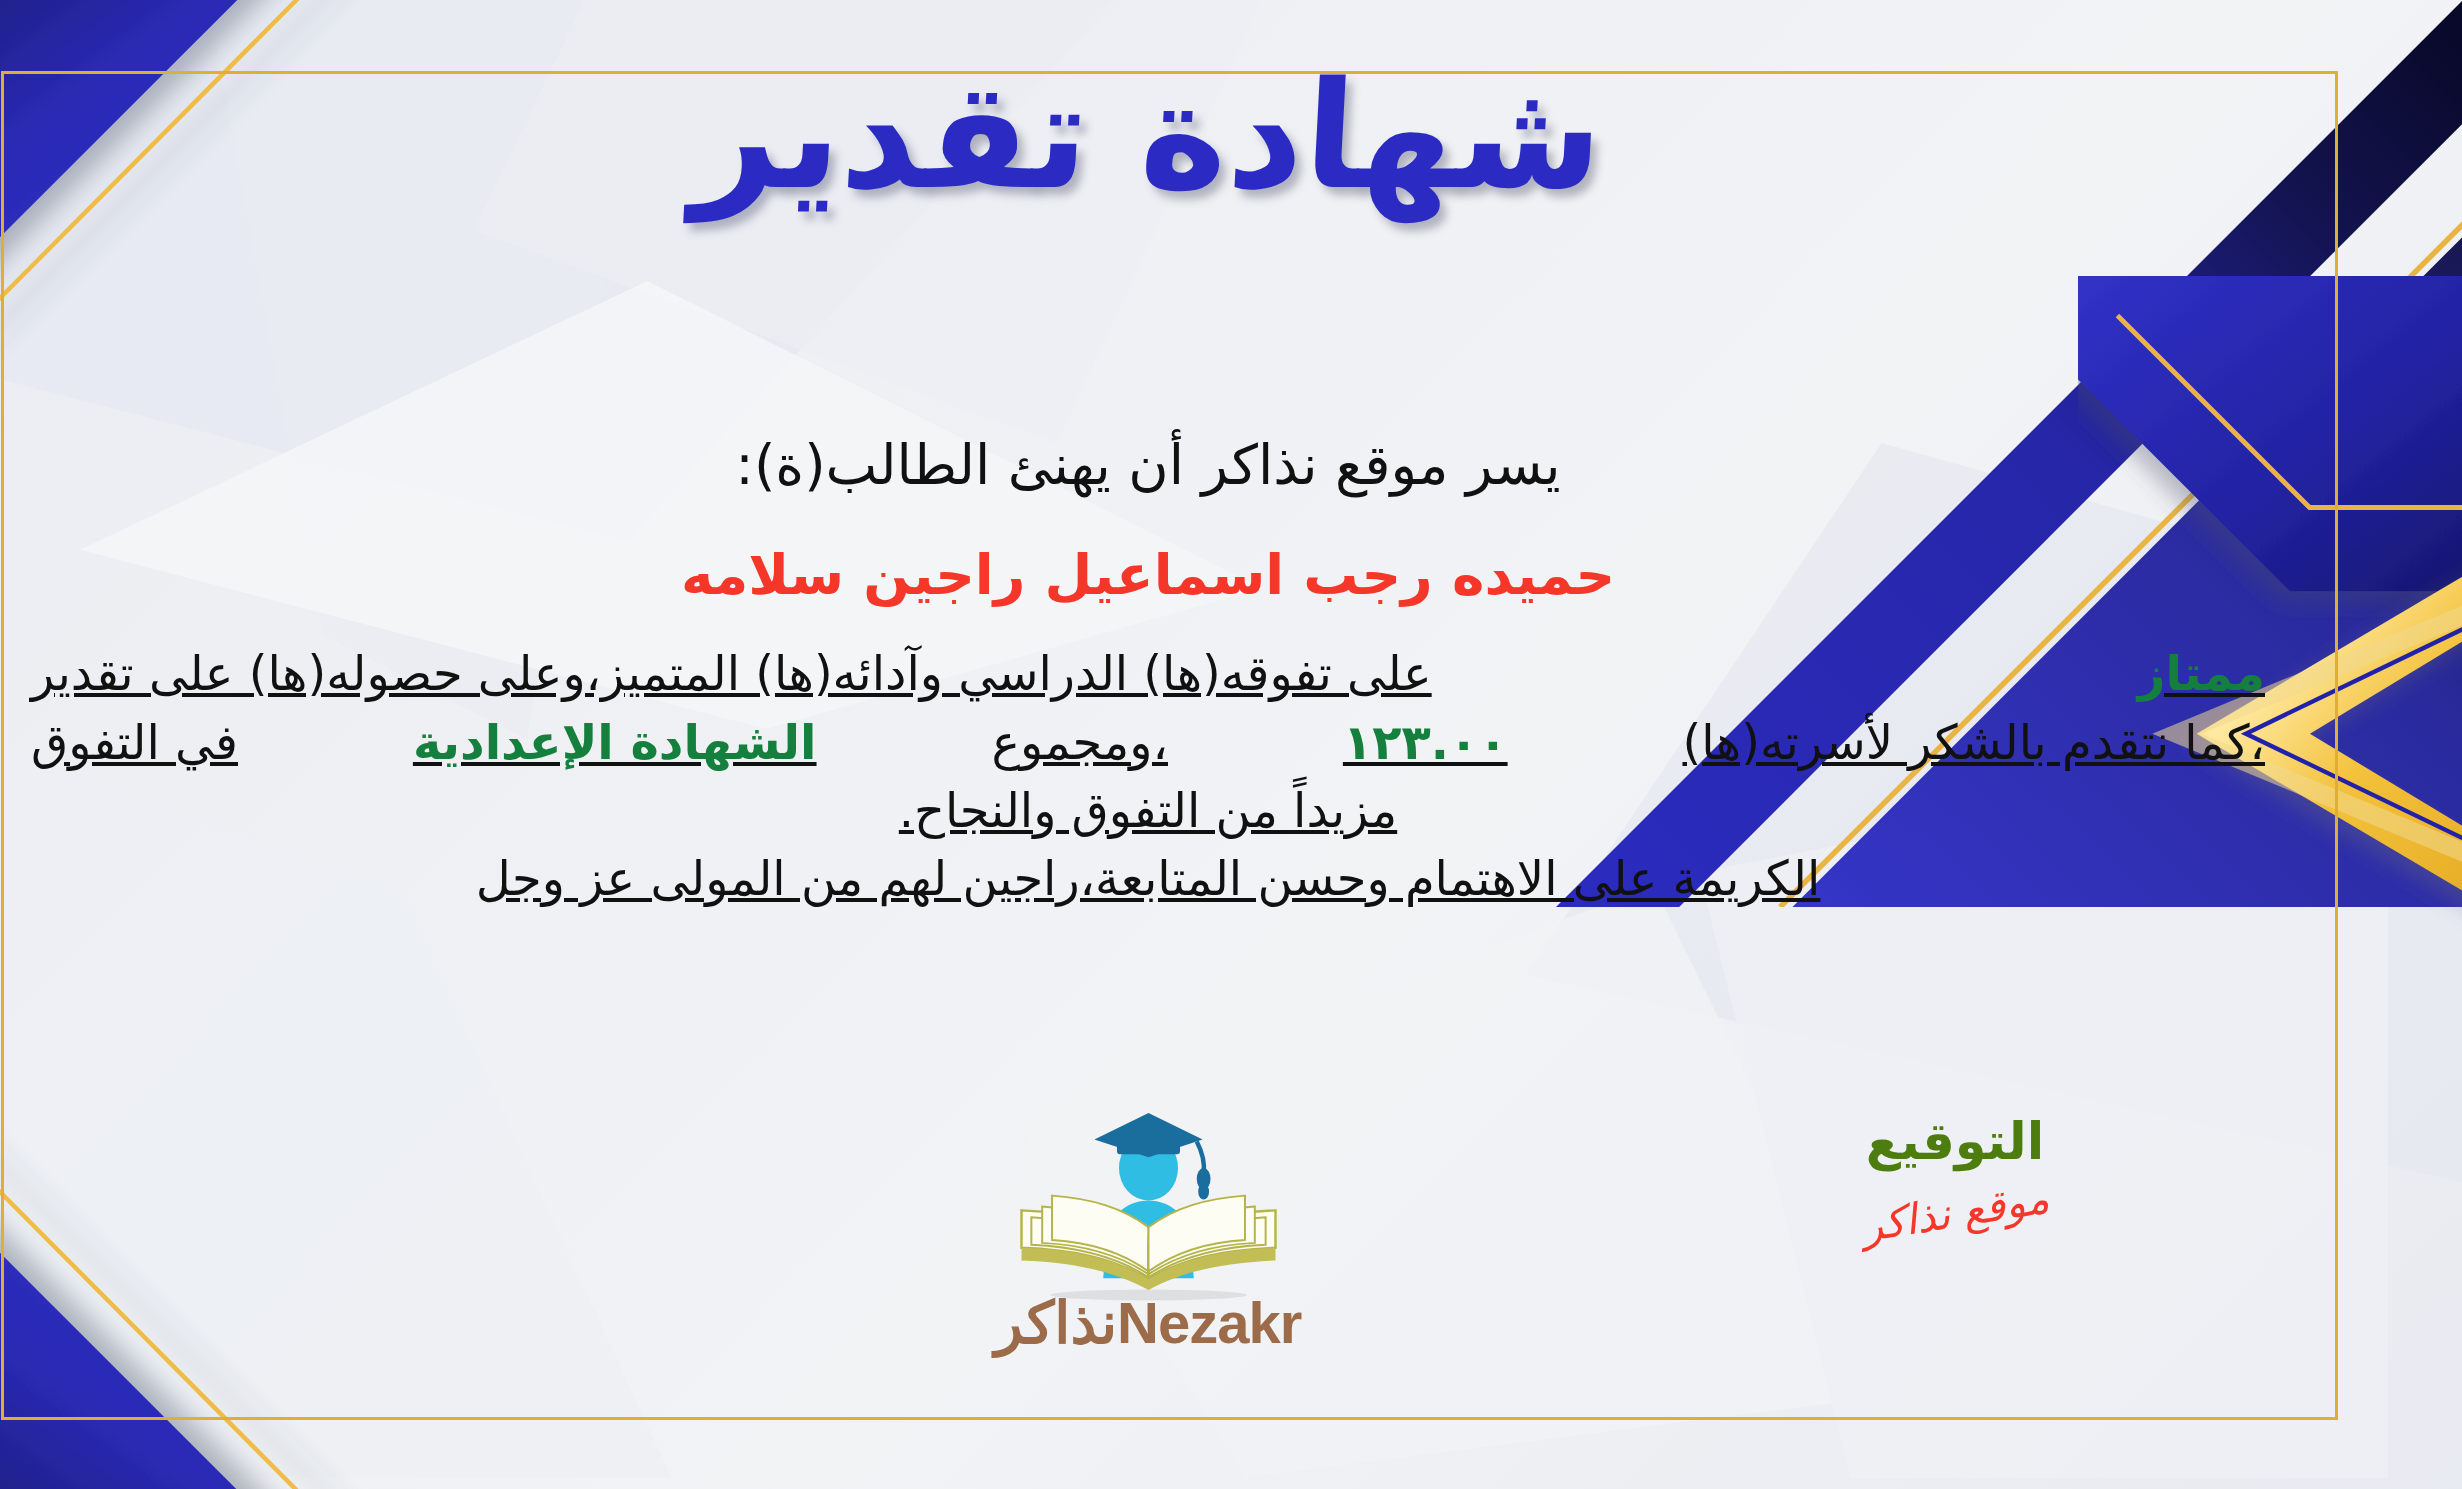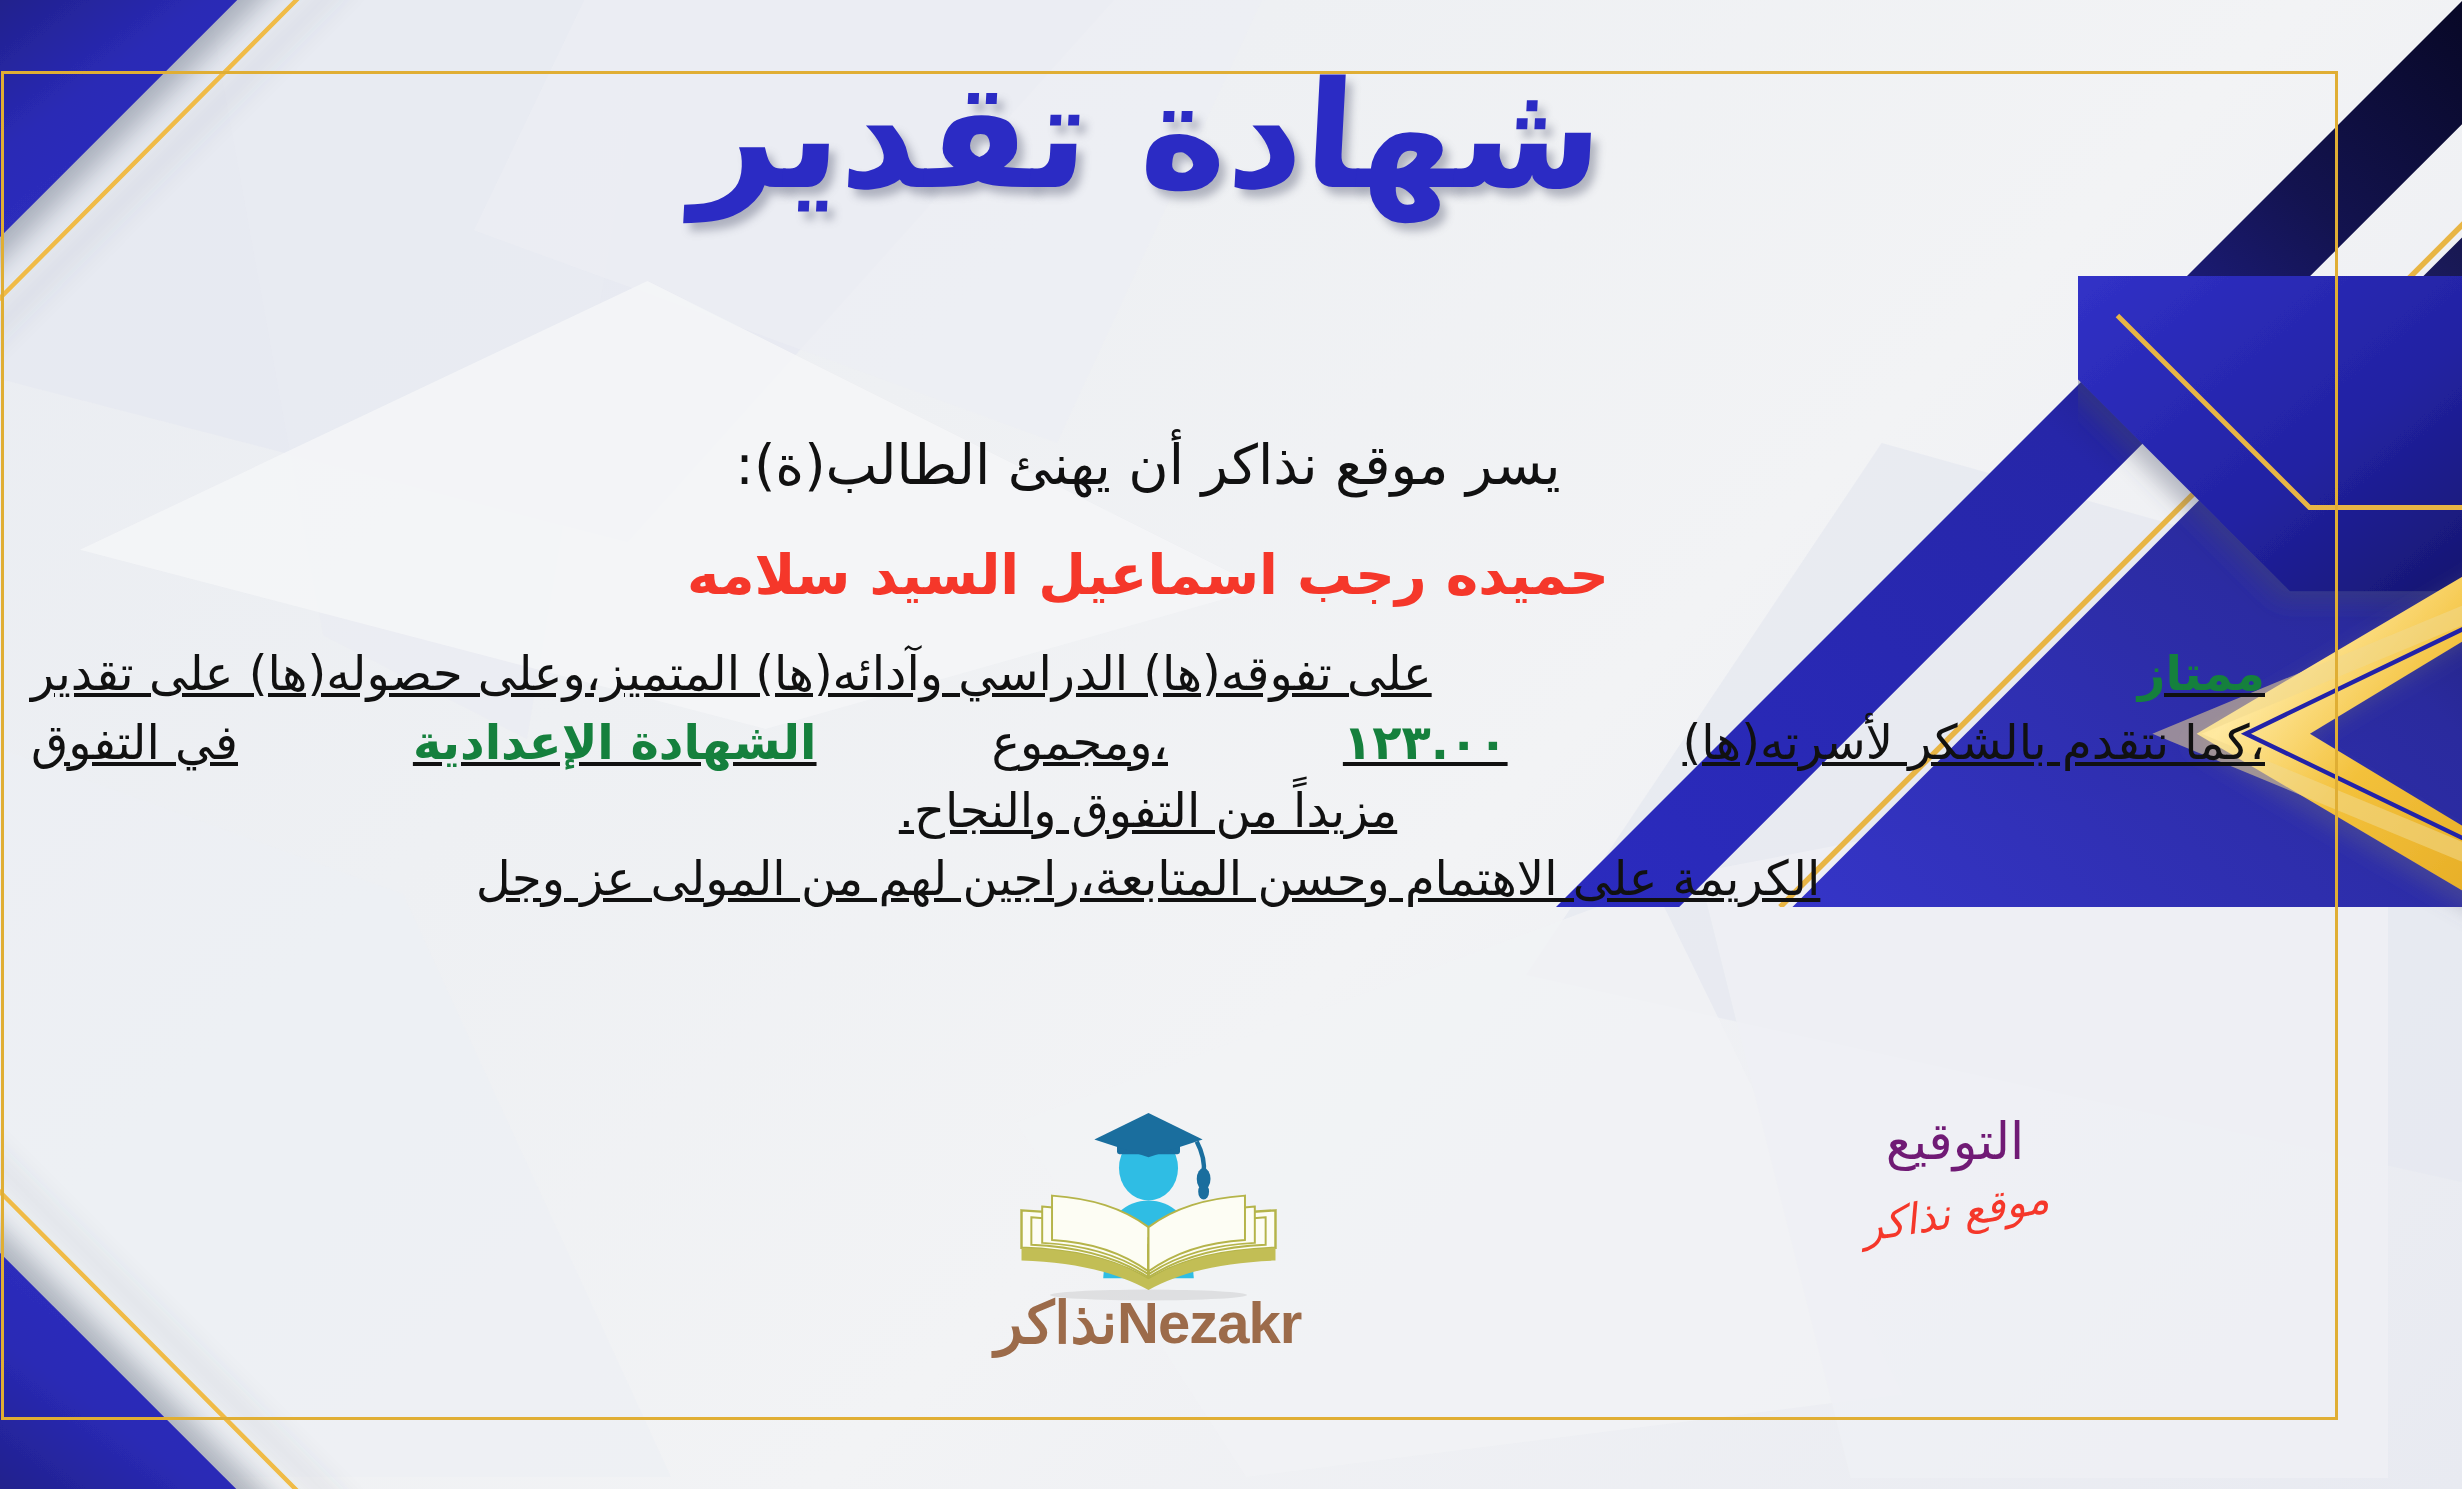--- a/index.html
+++ b/index.html
@@ -174,22 +174,22 @@
   }
   .signature-block {
     position: absolute;
     right: 379px;
     top: 0;
     text-align: center;
     width: 256px;
   }
   .signature-label {
     font-size: 51px;
-    font-weight: 400;
-    color: #701a75;
+    font-weight: 700;
+    color: #4d7c0f;
     line-height: 1.1;
   }
   .signature-mark {
     margin-top: 17.7px;
     font-size: 42px;
     color: #f5372a;
     font-style: italic;
     transform: rotate(-9deg);
     display: inline-block;
     font-family: "DejaVu Serif", "Liberation Serif", serif;
@@ -343,21 +343,21 @@
   <div class="gold-frame"></div>
 
   <div class="title-wrap">
     <div class="title-text">شهادة تقدير</div>
   </div>
 
   <div class="body-block">
 
     <div class="line-congrats">يسر موقع نذاكر أن يهنئ الطالب(ة):</div>
 
-    <div class="line-student">حميده رجب اسماعيل السيد سلامه</div>
+    <div class="line-student">حميده رجب اسماعيل راجين سلامه</div>
 
     <div class="para">
       <div class="para-row">
         <span>على تفوقه(ها) الدراسي وآدائه(ها) المتميز،وعلى حصوله(ها) على تقدير</span>
         <span class="hl">ممتاز</span>
       </div>
 
       <div class="para-row">
         <span>في التفوق</span>
         <span class="hl">الشهادة الإعدادية</span>

